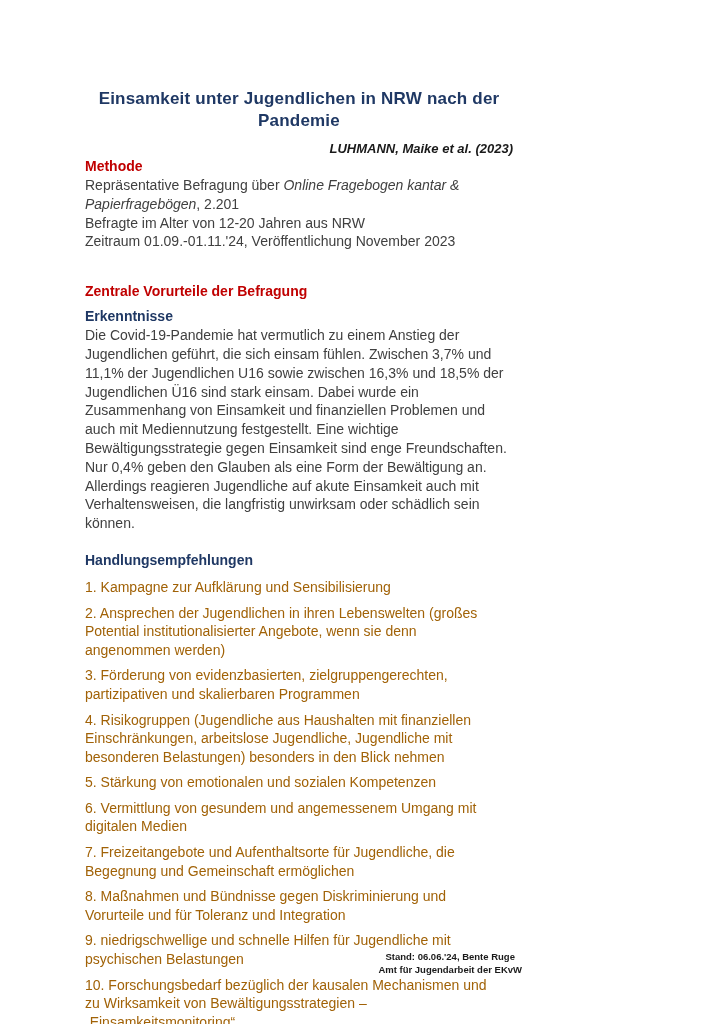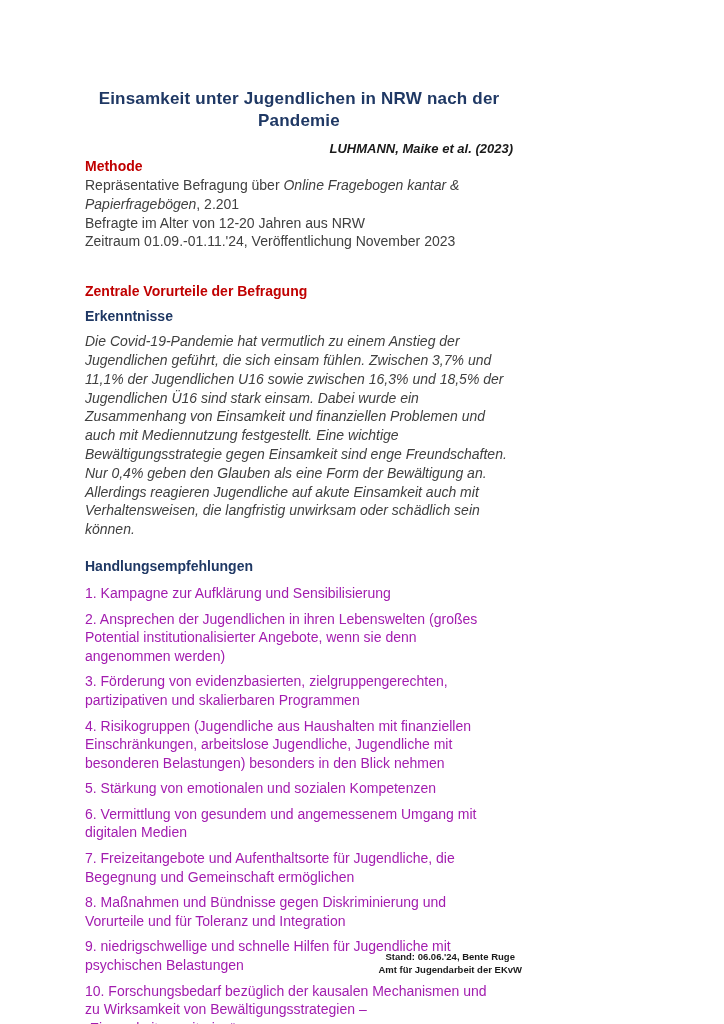--- a/index.html
+++ b/index.html
@@ -54,28 +54,28 @@
   }
   .methode-block { }
   .body-text {
     margin: 0;
     font-size: 14px;
     line-height: 18.8px;
     color: #404040;
   }
   .results-heading { margin-top: 31px; }
   .findings-heading { margin-top: 6px; }
-  .findings-text { margin-top: 6px; font-style: italic; }
+  .findings-text { margin-top: 0; }
   .reco-heading { margin-top: 18px; }
   .reco-list { margin-top: 8px; }
   .reco-item {
     margin: 0 12px 7px 0;
     font-size: 14px;
     line-height: 18.6px;
-    color: #a21caf;
+    color: #a16207;
   }
   .italic { font-style: italic; }
   .doc-footer {
     position: absolute;
     top: 951px;
     right: 70px;
     text-align: center;
     font-size: 9.5px;
     line-height: 12.5px;
     font-weight: bold;

